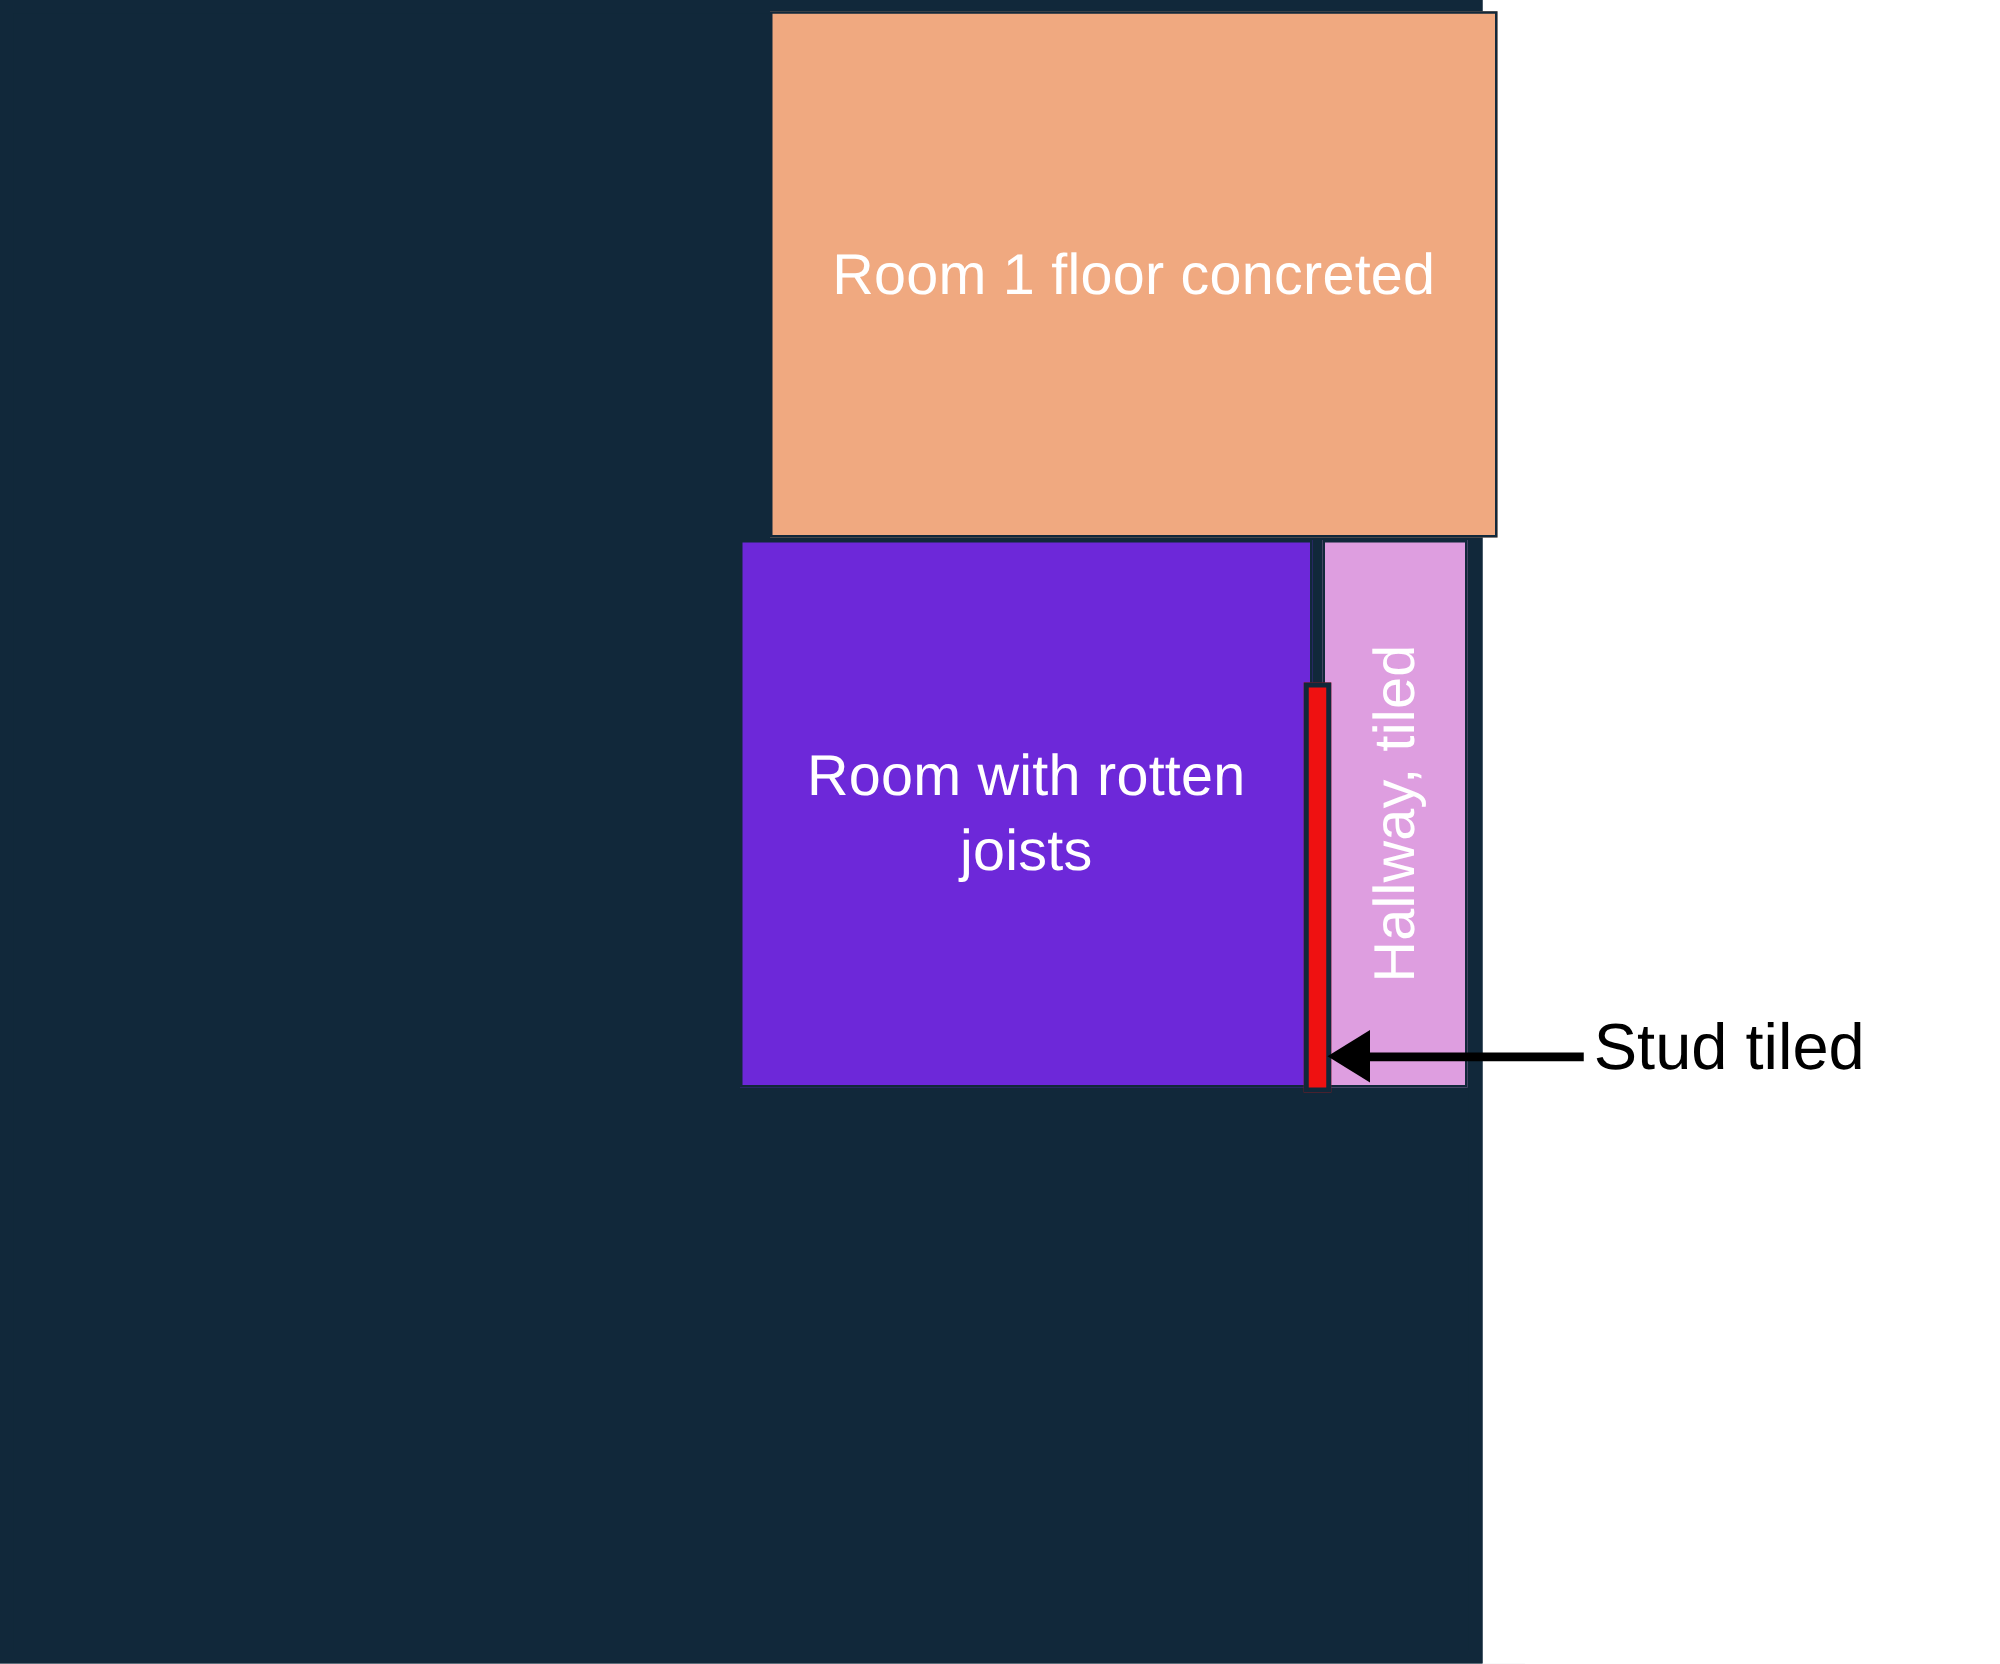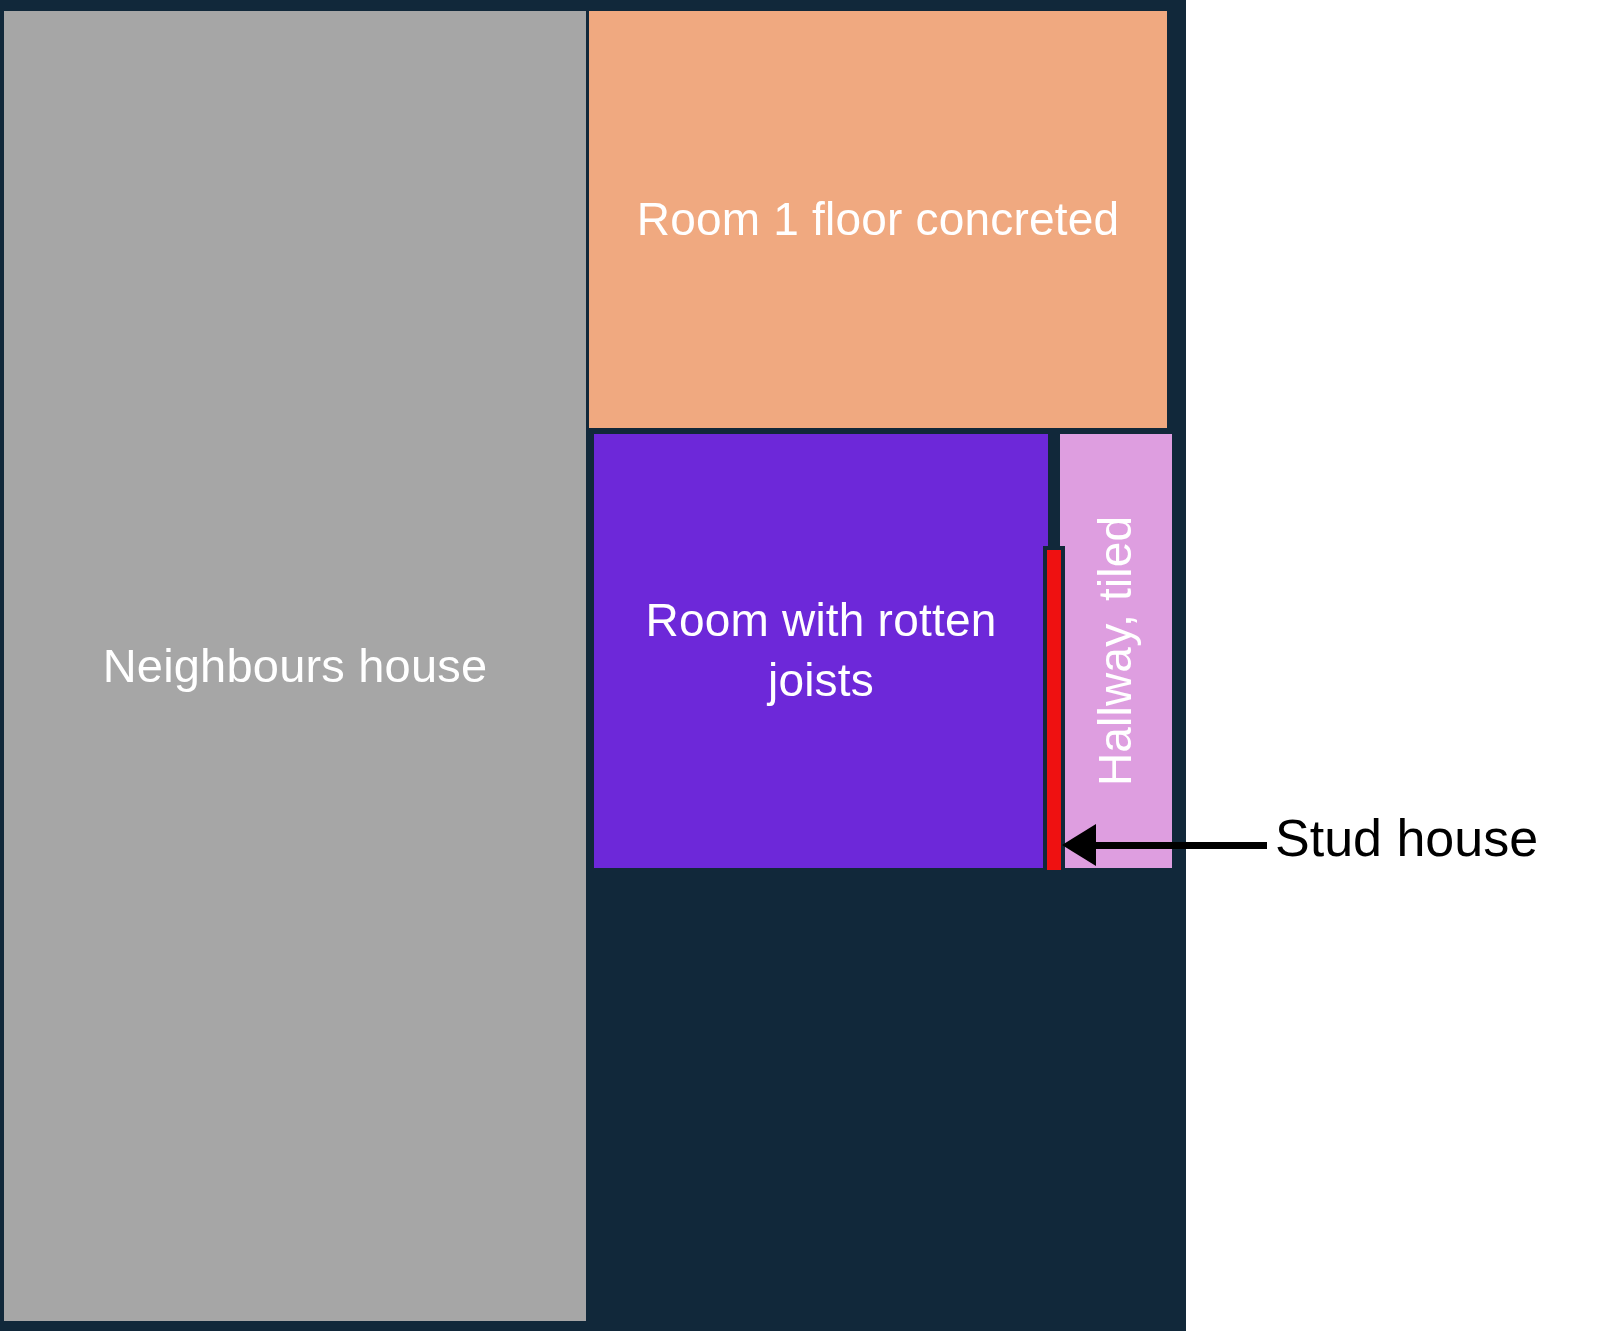--- a/index.html
+++ b/index.html
@@ -50,21 +50,21 @@
     top: 9px;
     width: 586px;
     height: 1314px;
     background: #a6a6a6;
     border: 2px solid #11283a;
     font-size: 47px;
   }
 
   
   #room-one {
-    left: 587px;
+    left: 616px;
     top: 9px;
     width: 582px;
     height: 421px;
     background: #f0a980;
     border: 2px solid #11283a;
   }
 
   
   #room-rotten {
     left: 592px;
@@ -144,37 +144,34 @@
     line-height: 1.1;
   }
 </style>
 </head>
 <body>
 
 <div id="canvas">
 
   <div id="plan-border"></div>
 
-  <div class="room" id="room-neighbours">
-    <span>Neighbours house</span>
-  </div>
 
   <div class="room" id="room-one">
     <span>Room 1 floor concreted</span>
   </div>
 
   <div class="room" id="room-rotten">
     <span>Room with rotten joists</span>
   </div>
 
   <div class="room" id="room-hallway">
     <span class="vtext">Hallway, tiled</span>
   </div>
 
 
   <div id="stud-wall-shape"></div>
 
   <div id="leader-line"></div>
   <div id="arrow-head"></div>
 
-  <div id="stud-wall-label">Stud house</div>
+  <div id="stud-wall-label">Stud tiled</div>
 
 </div>
 
 </body></html>

